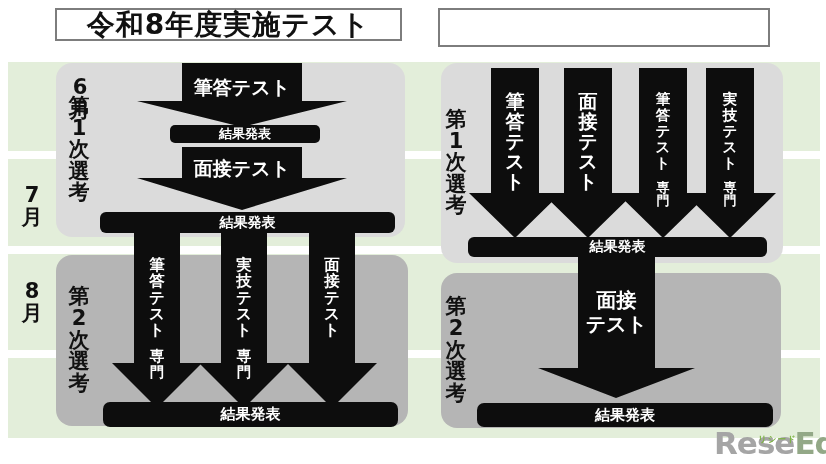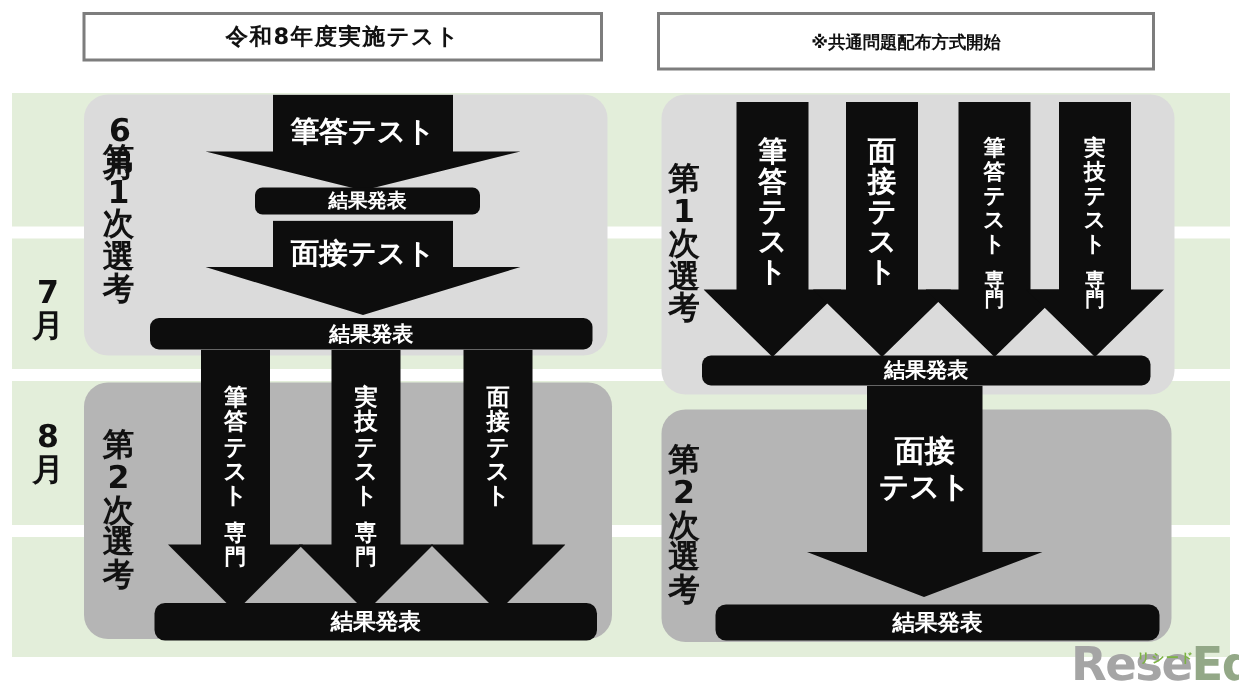--- a/index.html
+++ b/index.html
@@ -21,21 +21,21 @@
   .month-2{top:159px;height:94px;}
   .month-3{top:254px;height:96px;}
   .month-4{top:358px;height:80px;}
   
   .vstack{width:1.2em;word-break:break-all;line-height:1.05;text-align:center;margin:0 auto;}
   
   .titlebox{position:absolute;background:#ffffff;border:2px solid #7d7d7d;z-index:5;
     display:flex;flex-direction:column;align-items:center;justify-content:center;}
   .titlebox-left{left:55px;top:8px;width:343px;height:29px;}
   .titlebox-right{left:438px;top:8px;width:328px;height:35px;}
-  .title-text{font-size:15px;letter-spacing:1px;}
+  .title-text{font-size:28px;letter-spacing:1px;}
   .subtitle-text{font-size:11.5px;margin-top:1px;}
   
   .stagebox{position:absolute;border-radius:16px;z-index:2;}
   .light{background:#dbdbdb;}
   .dark{background:#b5b5b5;}
   .box-l1{left:56px;top:63px;width:349px;height:174px;}
   .box-l2{left:56px;top:255px;width:352px;height:171px;}
   .box-r1{left:441px;top:63px;width:342px;height:200px;}
   .box-r2{left:441px;top:273px;width:340px;height:155px;}
   
@@ -100,21 +100,20 @@
       <div class="vstack">7月</div>
     </div>
   <div class="month month-3">
       <div class="vstack">8月</div>
     </div>
 
   <div class="titlebox titlebox-left">
     <div class="title-text">令和8年度実施テスト</div>
   </div>
   <div class="titlebox titlebox-right">
-    <div class="subtitle-text">※共通問題配布方式開始</div>
   </div>
 
   <div class="stagebox light box-l1"></div>
   <div class="stage-label lbl-l1">
     <div class="vstack">第1次選考</div>
   </div>
   <div class="arrow fat-l1">
     <span>筆答テスト</span>
   </div>
   <div class="bar bar-l1">

